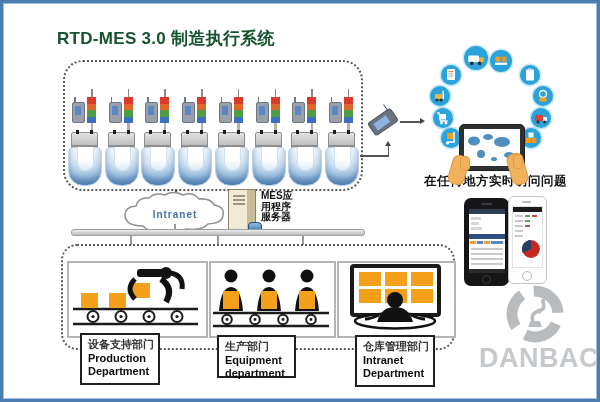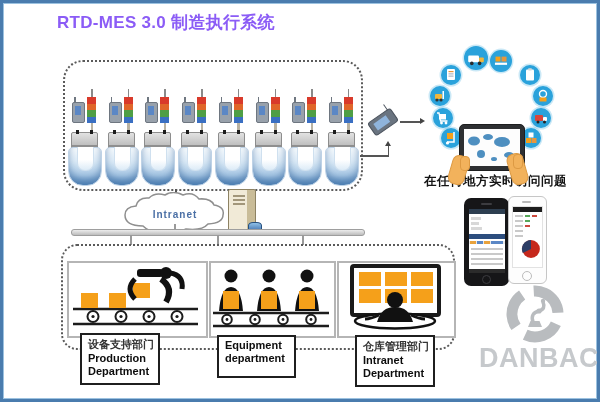--- a/index.html
+++ b/index.html
@@ -1,20 +1,20 @@
 <!DOCTYPE html>
 <html><head>
 <meta charset="utf-8">
 <style>
   html,body{margin:0;padding:0;background:#e9e9e9;}
   #canvas{position:relative;width:600px;height:402px;background:#fff;
     border:3px solid #4a7cae;box-shadow:inset 0 0 0 1px #9cc2e0;box-sizing:border-box;
     overflow:hidden;font-family:"Liberation Sans",sans-serif;}
   .abs{position:absolute;}
-  .title{left:54px;top:8px;font-size:17px;font-weight:bold;color:#8b5cf6;letter-spacing:.3px;}
+  .title{left:54px;top:24px;font-size:17px;font-weight:bold;color:#14532d;letter-spacing:.3px;}
   
   .prod-box{left:60px;top:57px;width:296px;height:127px;border:2px dotted #5a5a5a;border-radius:20px;}
   .prod-label{left:176px;top:52px;width:78px;height:36px;background:#fff;border:2px solid #3a3a3a;
     padding:2px 0 0 7px;box-sizing:border-box;z-index:3;}
   .prod-label .cn{font-size:11px;color:#222;}
   .prod-label .en{font-size:11px;font-weight:bold;color:#111;}
   #stations{left:64px;top:88px;width:291px;height:95px;display:flex;justify-content:space-between;z-index:2;}
   .station{position:relative;width:34px;height:95px;}
   .st-ant{position:absolute;left:24px;top:-2px;width:1.5px;height:8px;background:#8a8a8a;}
   .st-seg{position:absolute;left:20px;width:9px;height:6.5px;}
@@ -266,20 +266,23 @@
     <path d="M26 34 Q8 34 8 23 Q8 15 19 14 Q21 5 32 6 Q38 0 48 3 Q56 -2 66 3 Q76 -1 82 7 Q94 6 97 13 Q108 15 106 23 Q106 31 91 32 Q85 39 69 37 Q60 42 47 39 Q34 42 26 34 Z" fill="#ffffff" stroke="#8f8f8f" stroke-width="1.5"></path>
     <text x="58" y="26" text-anchor="middle" font-size="10" font-weight="bold" fill="#4a6fa5" letter-spacing="1">Intranet</text>
   </svg>
 
   <div class="abs server">
     <div class="slot" style="top:5px;"></div>
     <div class="slot" style="top:9px;"></div>
     <div class="slot" style="top:13px;"></div>
     <div class="db"></div>
   </div>
+  <div class="abs server-label">MES应
+用程序
+服务器</div>
 
   <div class="abs vline grayline" style="left:171px;top:221px;width:1.5px;height:5px;"></div>
   <div class="abs bus"></div>
   <div class="abs vline grayline" style="left:127px;top:232px;width:1.5px;height:10px;"></div>
   <div class="abs vline grayline" style="left:214px;top:232px;width:1.5px;height:10px;"></div>
   <div class="abs vline grayline" style="left:299px;top:232px;width:1.5px;height:10px;"></div>
 
   <div class="abs web-box"></div>
 
   <div class="abs panel p1">
@@ -363,20 +366,21 @@
       <path d="M72 52 q8 4 14 4" stroke="#111" stroke-width="3" fill="none"></path>
     </svg>
   </div>
 
   <div class="abs dept-label lb1">
     <div class="cn">设备支持部门</div>
     <div class="en">Production</div>
     <div class="en">Department</div>
   </div>
   <div class="abs dept-label lb2">
+    <div class="cn">生产部门</div>
     <div class="en">Equipment</div>
     <div class="en">department</div>
   </div>
   <div class="abs dept-label lb3">
     <div class="cn">仓库管理部门</div>
     <div class="en">Intranet</div>
     <div class="en">Department</div>
   </div>
 
   <div class="abs hline" style="left:357px;top:152px;width:29px;height:1.5px;"></div>

